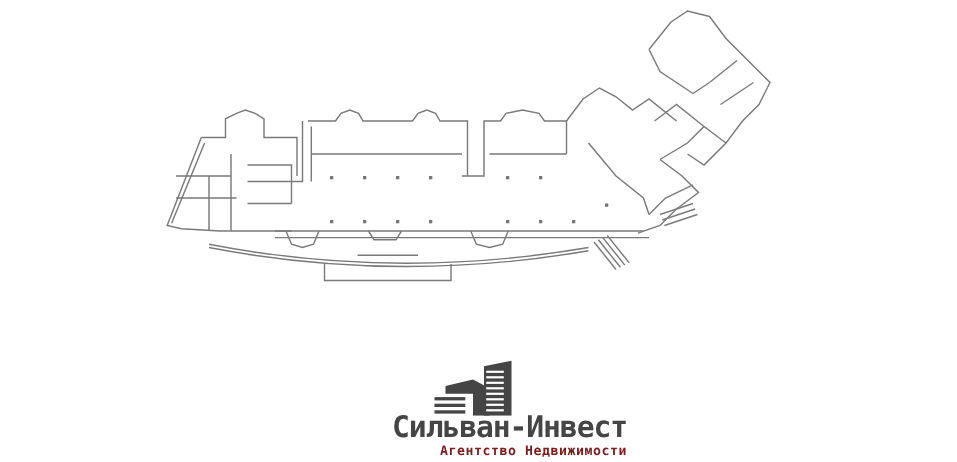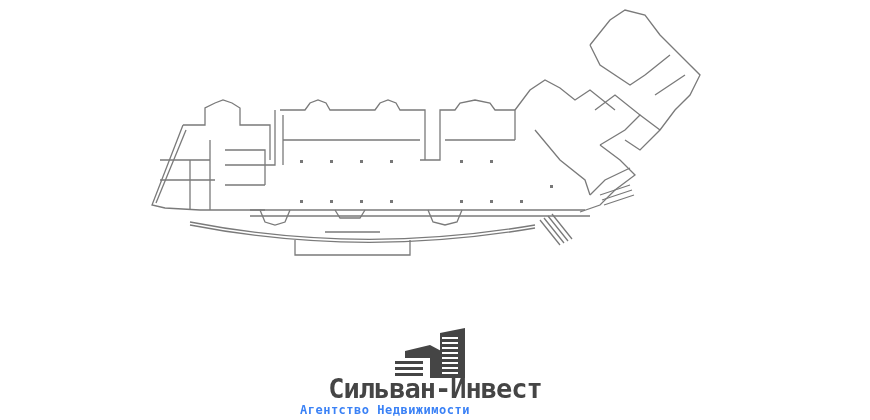--- a/index.html
+++ b/index.html
@@ -1,24 +1,24 @@
 <!DOCTYPE html>
 <html><head>
 <meta charset="utf-8">
 <style>
   html, body { margin: 0; padding: 0; background: #ffffff; }
   body { width: 870px; height: 420px; position: relative; overflow: hidden; font-family: "DejaVu Sans", sans-serif; }
   .plan { position: absolute; left: 0; top: 0; width: 870px; height: 300px; }
   .plan svg { width: 870px; height: 300px; display: block; }
   .logo { position: absolute; left: 300px; top: 320px; width: 270px; height: 100px; }
   .logo-mark { position: absolute; left: 85px; top: 3px; width: 100px; height: 55px; }
-  .logo-title { position: absolute; left: 0; top: 53px; width: 270px; text-align: center;
+  .logo-title { position: absolute; left: 0; top: 53px; width: 270px; text-align: right;
     font-family: "DejaVu Sans Mono", monospace; font-weight: bold; font-size: 27px; letter-spacing: -1px; color: #454545; }
-  .logo-sub { position: absolute; left: 0; top: 83px; width: 270px; text-align: left;
-    font-family: "DejaVu Sans Mono", monospace; font-weight: bold; font-size: 12px; color: #3b82f6; letter-spacing: 0.5px; }
+  .logo-sub { position: absolute; left: 0; top: 83px; width: 270px; text-align: right;
+    font-family: "DejaVu Sans Mono", monospace; font-weight: bold; font-size: 12px; color: #7f1d1d; letter-spacing: 0.5px; }
 </style>
 </head>
 <body>
 
 <div class="plan">
   <svg viewBox="0 0 870 300">
     <g fill="none" stroke="#7a7a7a" stroke-width="1.3">
 
       <path d="M183 125 L205 125 L205 108 L215 103 L223 100 L232 103 L240 108 L240 125 L270 125 L270 160"></path>
       <path d="M183 125 L152 205 L165 208 L200 210 L265 210"></path>

